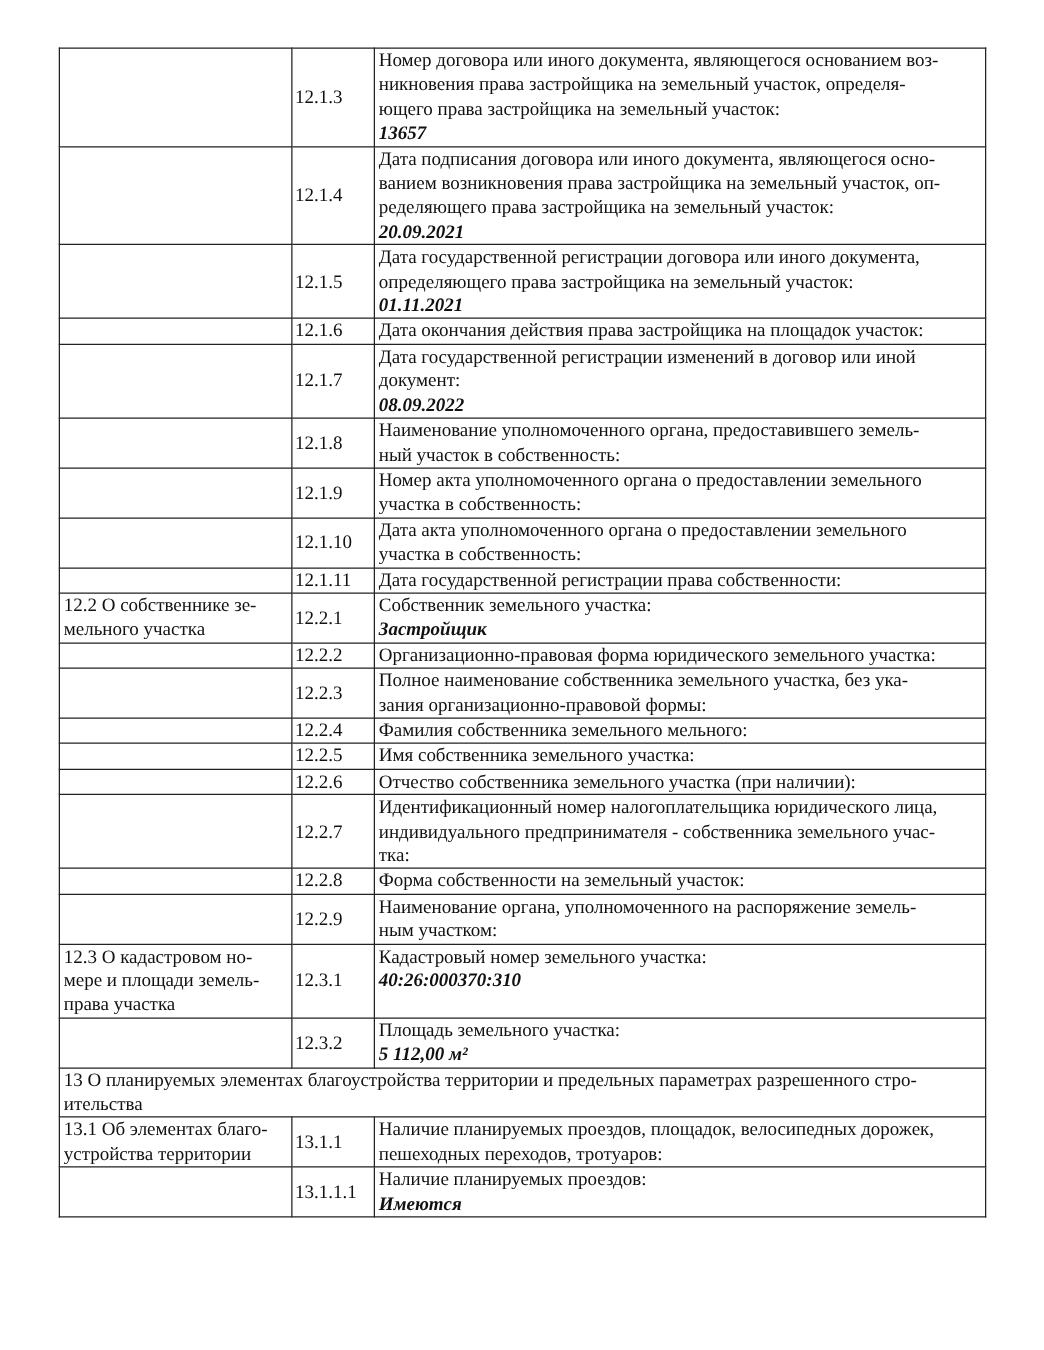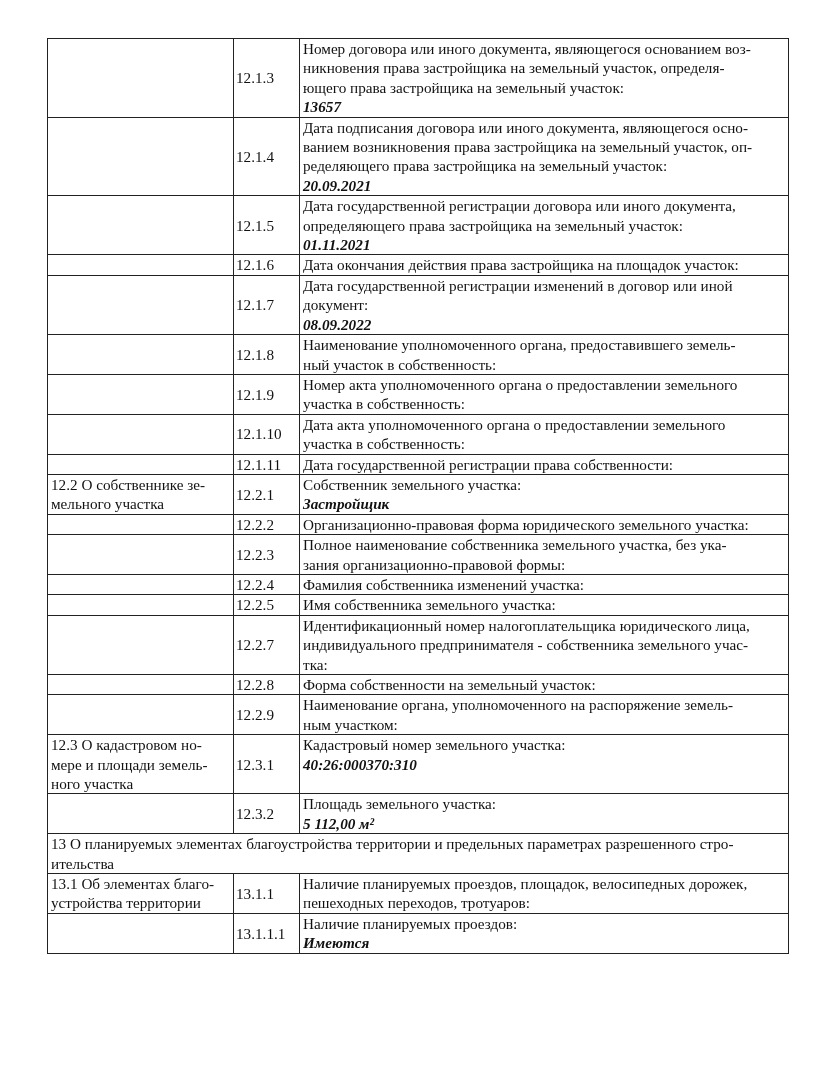--- a/index.html
+++ b/index.html
@@ -122,28 +122,35 @@
           <td class="c2">12.2.3</td>
           <td class="c3">
             <div>Полное наименование собственника земельного участка, без ука-</div>
             <div>зания организационно-правовой формы:</div>
           </td>
         </tr>
         <tr>
           <td class="c1"></td>
           <td class="c2">12.2.4</td>
           <td class="c3">
-            <div>Фамилия собственника изменений участка:</div>
+            <div>Фамилия собственника земельного мельного:</div>
           </td>
         </tr>
         <tr>
           <td class="c1"></td>
           <td class="c2">12.2.5</td>
           <td class="c3">
             <div>Имя собственника земельного участка:</div>
+          </td>
+        </tr>
+        <tr>
+          <td class="c1"></td>
+          <td class="c2">12.2.6</td>
+          <td class="c3">
+            <div>Отчество собственника земельного участка (при наличии):</div>
           </td>
         </tr>
         <tr>
           <td class="c1"></td>
           <td class="c2">12.2.7</td>
           <td class="c3">
             <div>Идентификационный номер налогоплательщика юридического лица,</div>
             <div>индивидуального предпринимателя - собственника земельного учас-</div>
             <div>тка:</div>
           </td>
@@ -160,21 +167,21 @@
           <td class="c2">12.2.9</td>
           <td class="c3">
             <div>Наименование органа, уполномоченного на распоряжение земель-</div>
             <div>ным участком:</div>
           </td>
         </tr>
         <tr>
           <td class="c1">
             <div>12.3 О кадастровом но-</div>
             <div>мере и площади земель-</div>
-            <div>ного участка</div>
+            <div>права участка</div>
           </td>
           <td class="c2">12.3.1</td>
           <td class="c3">
             <div>Кадастровый номер земельного участка:</div>
             <span class="bold">40:26:000370:310</span>
           </td>
         </tr>
         <tr>
           <td class="c1"></td>
           <td class="c2">12.3.2</td>

